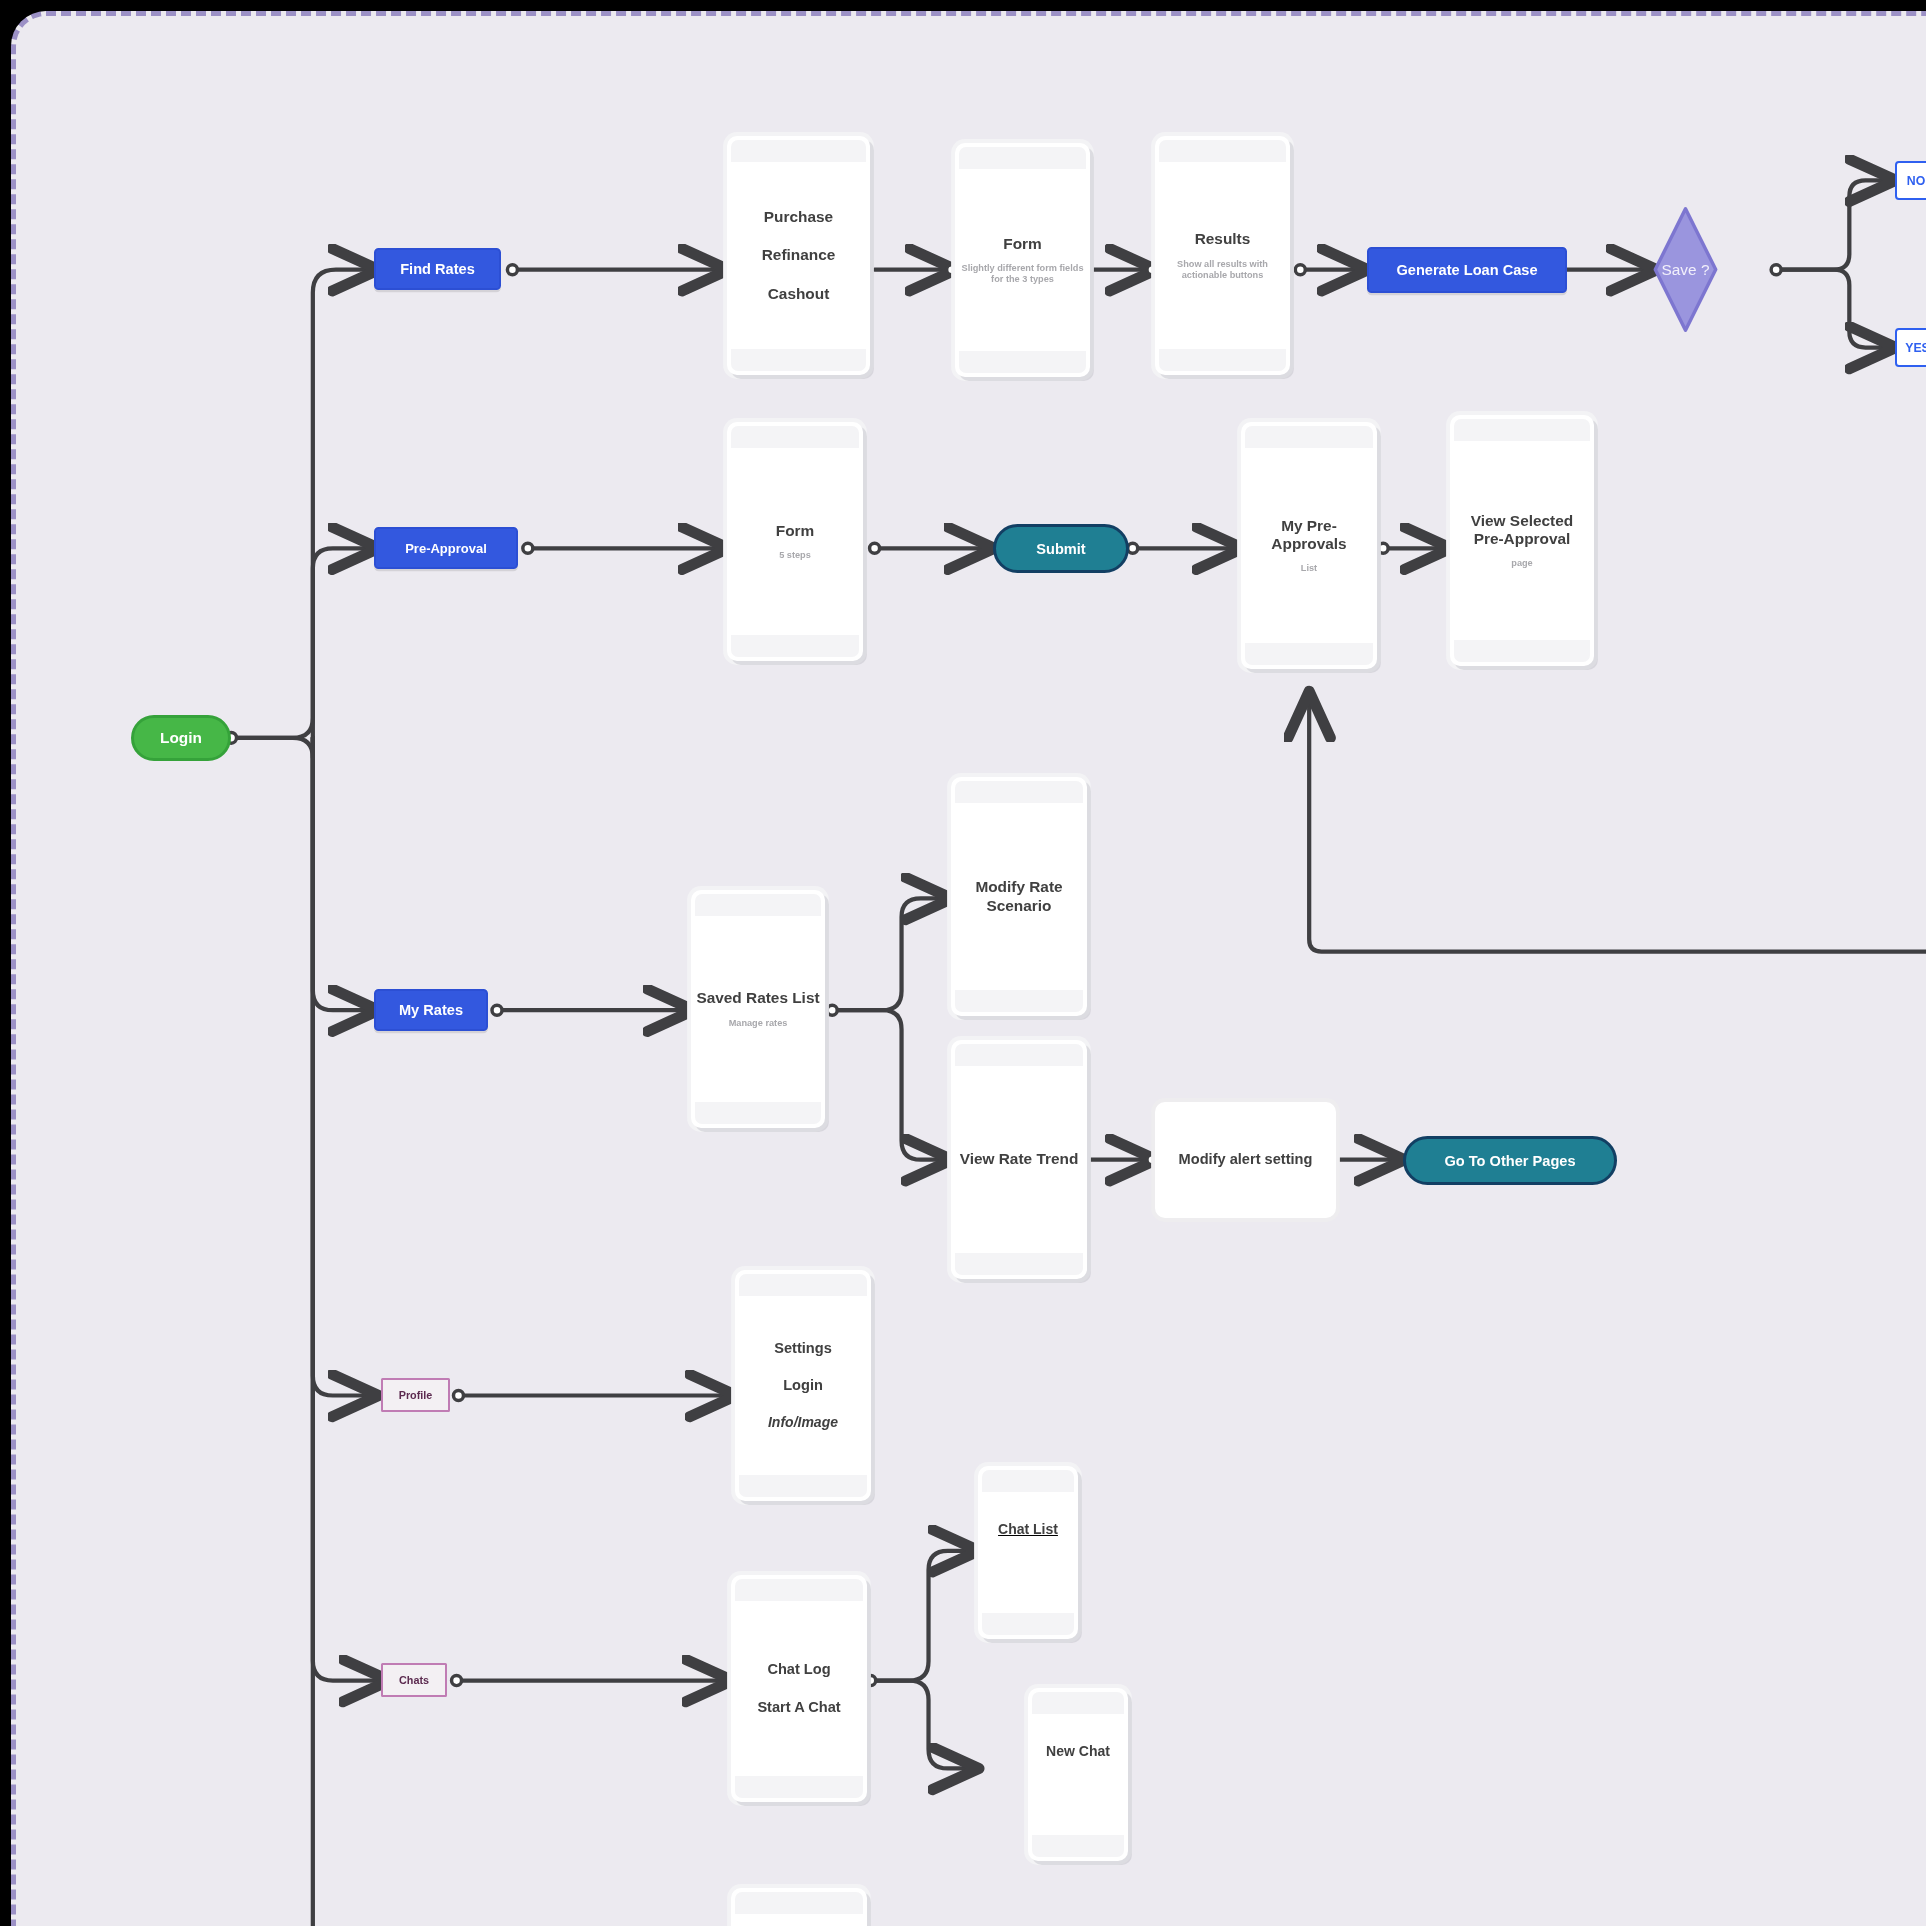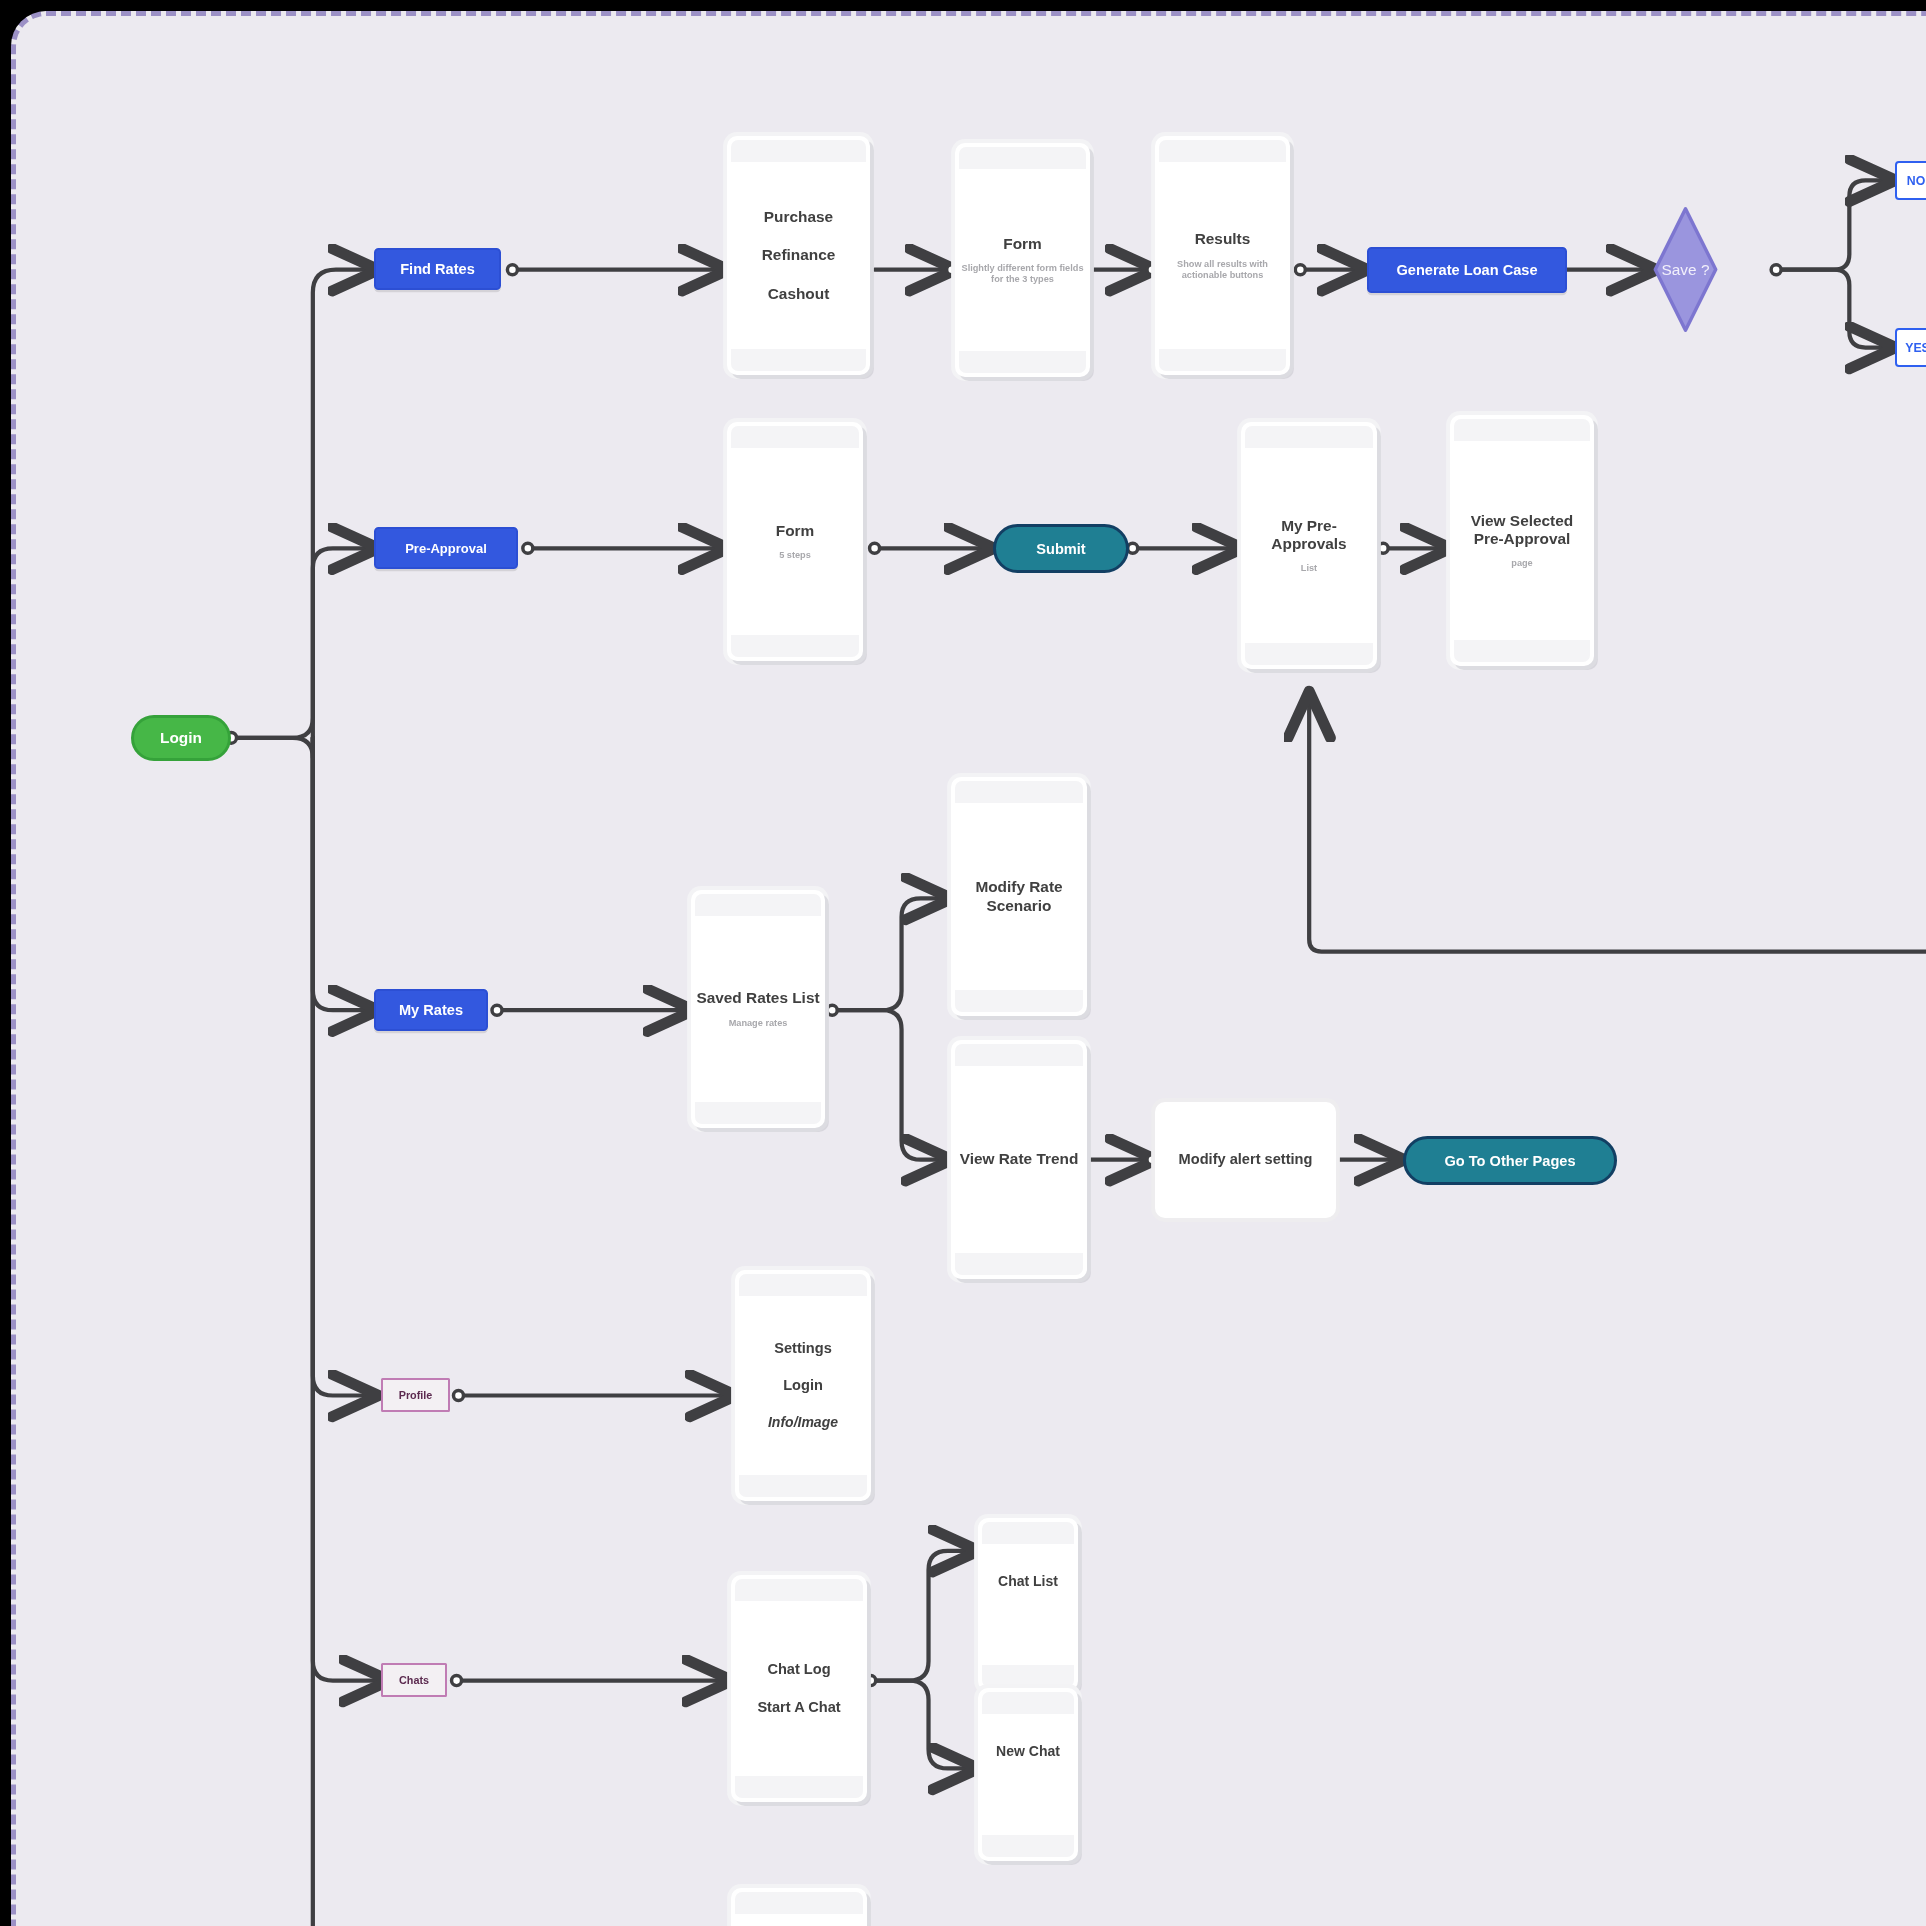--- a/index.html
+++ b/index.html
@@ -271,29 +271,29 @@
 
   <div class="node phone" style="left:731px;top:1575px;width:136px;height:227px;">
     <div class="bar top"></div>
     <div class="bar bot"></div>
     <div class="body stack">
       <span class="ttl" style="font-size:14.6px;">Chat Log</span>
       <span class="ttl" style="font-size:14.6px;">Start A Chat</span>
     </div>
   </div>
 
-  <div class="node phone" style="left:978px;top:1518px;width:100px;height:173px;">
+  <div class="node phone" style="left:978px;top:1466px;width:100px;height:173px;text-decoration:underline;">
     <div class="bar top"></div>
     <div class="bar bot"></div>
     <div class="body">
       <span class="ttl" style="font-size:14px;margin-top:-46px;">Chat List</span>
     </div>
   </div>
 
-  <div class="node phone" style="left:978px;top:1688px;width:100px;height:173px;">
+  <div class="node phone" style="left:1028px;top:1688px;width:100px;height:173px;">
     <div class="bar top"></div>
     <div class="bar bot"></div>
     <div class="body">
       <span class="ttl" style="font-size:14px;margin-top:-46px;">New Chat</span>
     </div>
   </div>
 
   <div class="node phone" style="left:731px;top:1888px;width:136px;height:227px;">
     <div class="bar top"></div>
 

